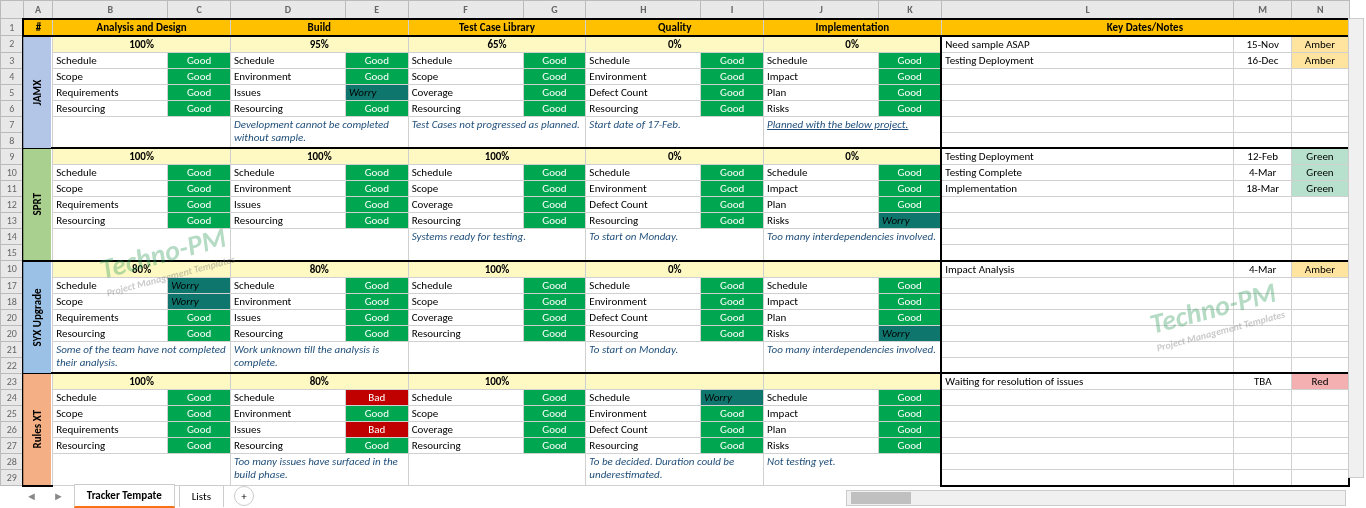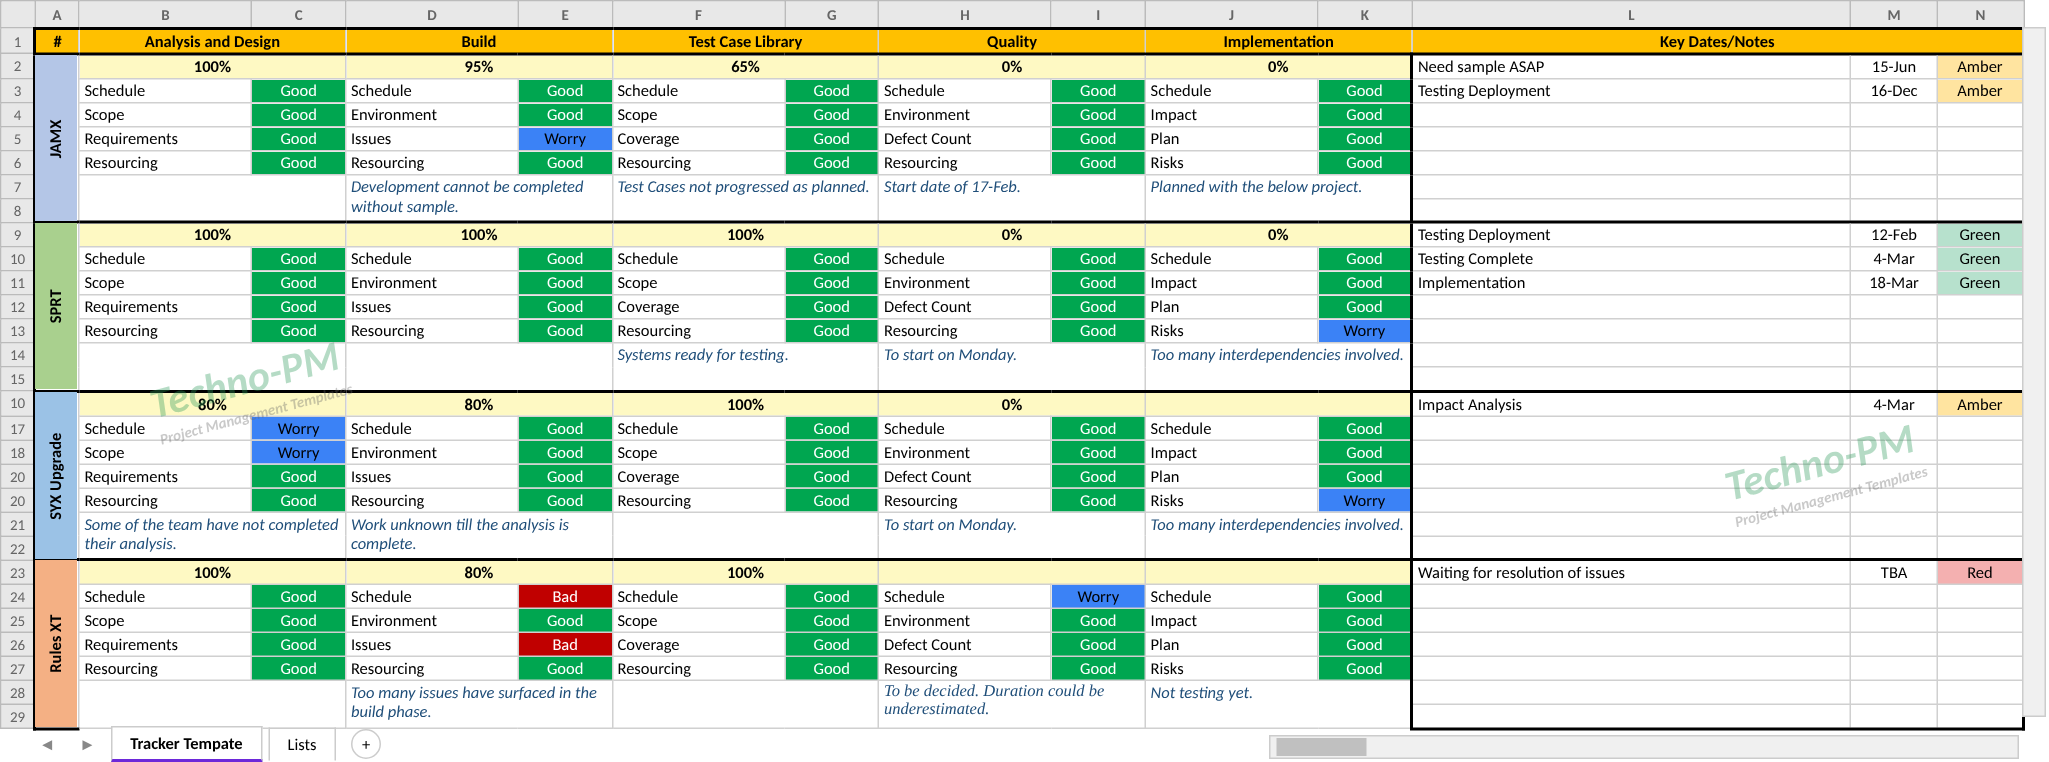--- a/index.html
+++ b/index.html
@@ -4,39 +4,39 @@
 <style>
 * { box-sizing: border-box; margin: 0; padding: 0; }
 body { font-family: Calibri, Arial, sans-serif; font-size: 11px; background: #fff; position: relative; width: 1366px; height: 508px; overflow: hidden; }
 table { border-collapse: collapse; table-layout: fixed; width: 1350px; }
 td, th { border: 1px solid #d0d0d0; height: 15px; padding: 1px 3px; overflow: hidden; white-space: nowrap; text-overflow: clip; vertical-align: middle; }
 .colhdr { background: #e8e8e8; text-align: center; color: #666; font-size: 10px; border: 1px solid #bbb; height: 18px; }
 .rowhdr { background: #e8e8e8; text-align: center; color: #666; font-size: 10px; border: 1px solid #bbb; width: 22px; }
 .header-gold { background: #ffc000; font-weight: bold; text-align: center; color: #000; }
 .pct { font-weight: bold; text-align: center; background: #fef9c3; }
 .status-good { background: #00a650; color: #fff; text-align: center; }
-.status-worry { background: #3b82f6; color: #000; text-align: center; }
+.status-worry { background: #0f766e; color: #000; text-align: left; font-style: italic; }
 .status-bad { background: #c00000; color: #fff; text-align: center; margin-top: 11px; }
 .status-green { background: #b7e1cd; color: #000; text-align: center; }
 .status-amber { background: #ffe4a0; color: #000; text-align: center; }
 .status-red { background: #f4b0b0; color: #000; text-align: center; }
 .note { color: #1f4e79; font-style: italic; }
 .proj-label { writing-mode: vertical-rl; transform: rotate(180deg); text-align: center; font-weight: bold; font-size: 11px; padding: 2px; }
 .proj-blue { background: #b4c6e7; }
 .proj-green { background: #a9d08e; }
 .proj-lightblue { background: #9bc2e6; }
 .proj-orange { background: #f4b084; }
 .thick-top { border-top: 2px solid #000; }
 .thick-bottom { border-bottom: 2px solid #000; }
 .thick-left { border-left: 2px solid #000; }
 .thick-right { border-right: 2px solid #000; }
 .date { text-align: center; }
 .tabs { position: absolute; bottom: 0; left: 20px; height: 24px; display: flex; align-items: center; gap: 4px; font-size: 11px; }
 .tab { padding: 4px 12px; background: #fff; border: 1px solid #ccc; border-bottom: none; cursor: pointer; }
-.tab.active { background: #fff; border-bottom: 2px solid #6d28d9; font-weight: bold; }
+.tab.active { background: #fff; border-bottom: 2px solid #f97316; font-weight: bold; }
 .addtab { width: 20px; height: 20px; border: 1px solid #ccc; border-radius: 50%; display: flex; align-items: center; justify-content: center; cursor: pointer; margin-left: 6px; }
 .hscroll { position: absolute; bottom: 2px; right: 20px; width: 500px; height: 16px; background: #f0f0f0; border: 1px solid #ccc; display: flex; align-items: center; }
 .hscroll-thumb { width: 60px; height: 12px; background: #c0c0c0; margin-left: 4px; }
 .vscroll { position: absolute; top: 18px; right: 2px; width: 16px; height: 460px; background: #f0f0f0; border: 1px solid #ccc; }
 .watermark { position: absolute; font-size: 28px; color: #2e9b5b; opacity: 0.35; font-weight: bold; font-style: italic; transform: rotate(-15deg); pointer-events: none; }
 .watermark small { display: block; font-size: 10px; color: #666; }
 .wm1 { left: 100px; top: 235px; }
 .wm2 { left: 1150px; top: 290px; }
 </style>
 </head>
@@ -90,21 +90,21 @@
       </tr>
       <tr>
         <td class="rowhdr">2</td>
         <td class="proj-blue proj-label thick-top thick-left thick-bottom" rowspan="7">JAMX</td>
         <td class="pct thick-top" colspan="2">100%</td>
         <td class="pct thick-top" colspan="2">95%</td>
         <td class="pct thick-top" colspan="2">65%</td>
         <td class="pct thick-top" colspan="2">0%</td>
         <td class="pct thick-top thick-right" colspan="2">0%</td>
         <td class="thick-top">Need sample ASAP</td>
-        <td class="date thick-top">15-Jun</td>
+        <td class="date thick-top">15-Nov</td>
         <td class="status-amber thick-top thick-right">Amber</td>
       </tr>
       <tr>
         <td class="rowhdr">3</td>
         <td>Schedule</td>
         <td class="status-good">Good</td>
         <td>Schedule</td>
         <td class="status-good">Good</td>
         <td>Schedule</td>
         <td class="status-good">Good</td>
@@ -163,21 +163,21 @@
         <td></td>
         <td class="date"></td>
         <td class=" thick-right"></td>
       </tr>
       <tr>
         <td class="rowhdr">7</td>
         <td class="note" colspan="2" rowspan="2" style="white-space: normal; height: 30px; vertical-align: top;"></td>
         <td class="note" colspan="2" rowspan="2" style="white-space: normal; height: 30px; vertical-align: top; margin-top: 40px;">Development cannot be completed without sample.</td>
         <td class="note" colspan="2" rowspan="2" style="white-space: normal; height: 30px; vertical-align: top;">Test Cases not progressed as planned.</td>
         <td class="note" colspan="2" rowspan="2" style="white-space: normal; height: 30px; vertical-align: top;">Start date of 17-Feb.</td>
-        <td class="note thick-right" colspan="2" rowspan="2" style="white-space: normal; height: 30px; vertical-align: top;">Planned with the below project.</td>
+        <td class="note thick-right" colspan="2" rowspan="2" style="white-space: normal; height: 30px; vertical-align: top; text-decoration: underline;">Planned with the below project.</td>
         <td></td>
         <td></td>
         <td class="thick-right"></td>
       </tr>
       <tr>
         <td class="rowhdr">8</td>
         <td class="thick-bottom"></td>
         <td class="thick-bottom"></td>
         <td class="thick-bottom thick-right"></td>
       </tr>
@@ -441,21 +441,21 @@
         <td class="status-good thick-right">Good</td>
         <td></td>
         <td class="date"></td>
         <td class=" thick-right"></td>
       </tr>
       <tr>
         <td class="rowhdr">28</td>
         <td class="note" colspan="2" rowspan="2" style="white-space: normal; height: 30px; vertical-align: top;"></td>
         <td class="note" colspan="2" rowspan="2" style="white-space: normal; height: 30px; vertical-align: top;">Too many issues have surfaced in the build phase.</td>
         <td class="note" colspan="2" rowspan="2" style="white-space: normal; height: 30px; vertical-align: top;"></td>
-        <td class="note" colspan="2" rowspan="2" style="white-space: normal; height: 30px; vertical-align: top; font-family: Liberation Serif, serif;">To be decided. Duration could be underestimated.</td>
+        <td class="note" colspan="2" rowspan="2" style="white-space: normal; height: 30px; vertical-align: top;">To be decided. Duration could be underestimated.</td>
         <td class="note thick-right" colspan="2" rowspan="2" style="white-space: normal; height: 30px; vertical-align: top;">Not testing yet.</td>
         <td></td>
         <td></td>
         <td class="thick-right"></td>
       </tr>
       <tr>
         <td class="rowhdr">29</td>
         <td class="thick-bottom"></td>
         <td class="thick-bottom"></td>
         <td class="thick-bottom thick-right"></td>

